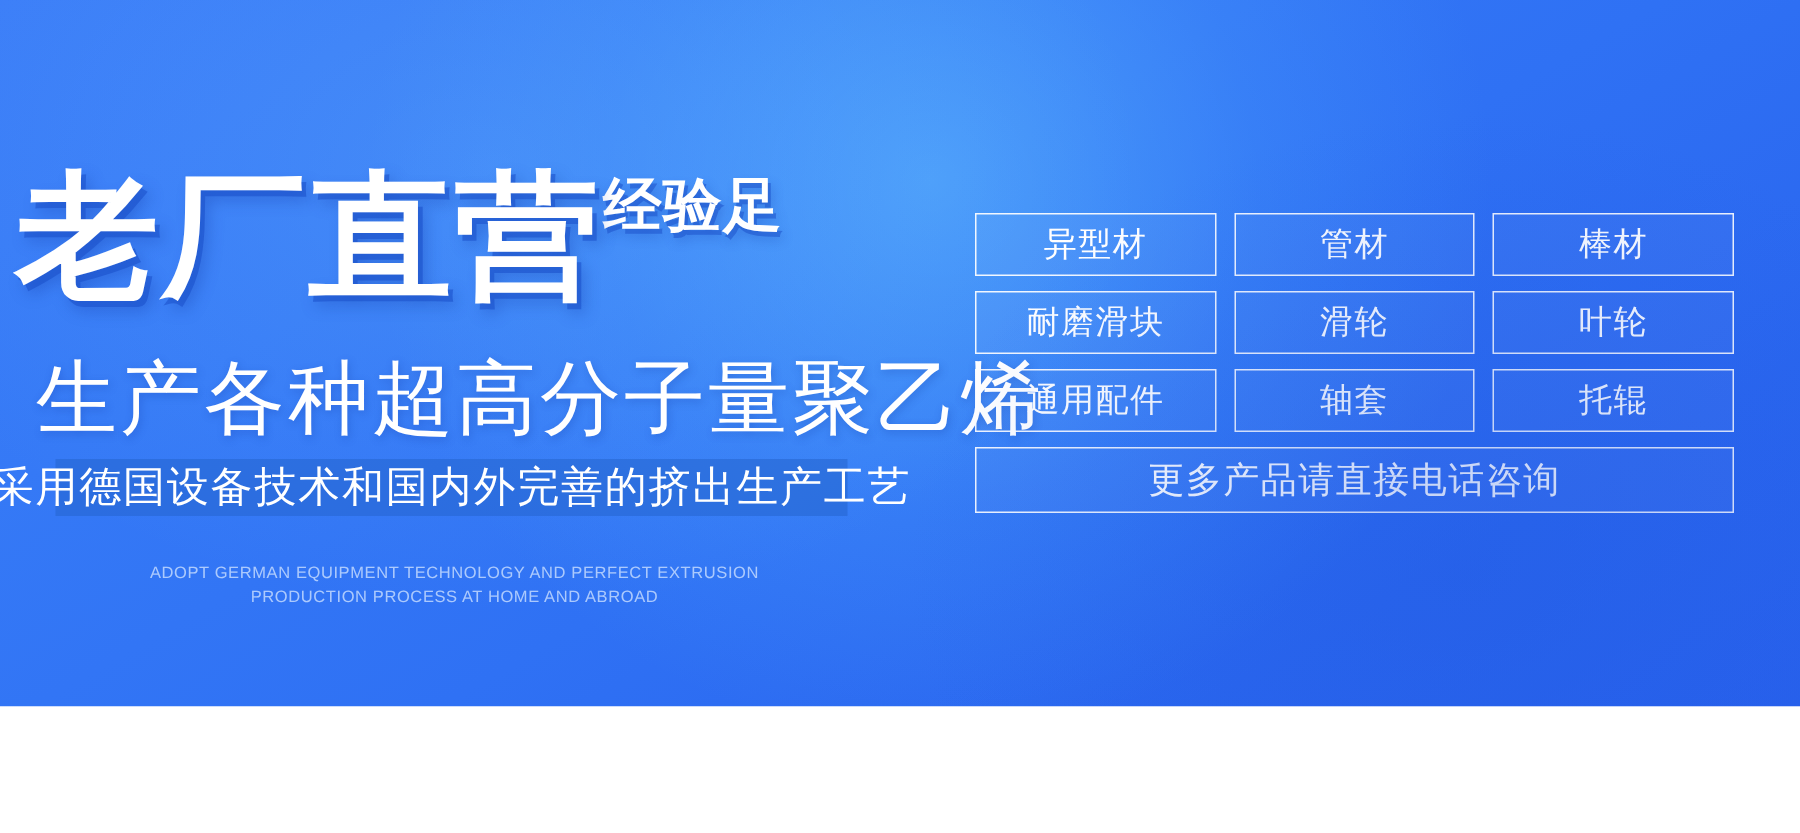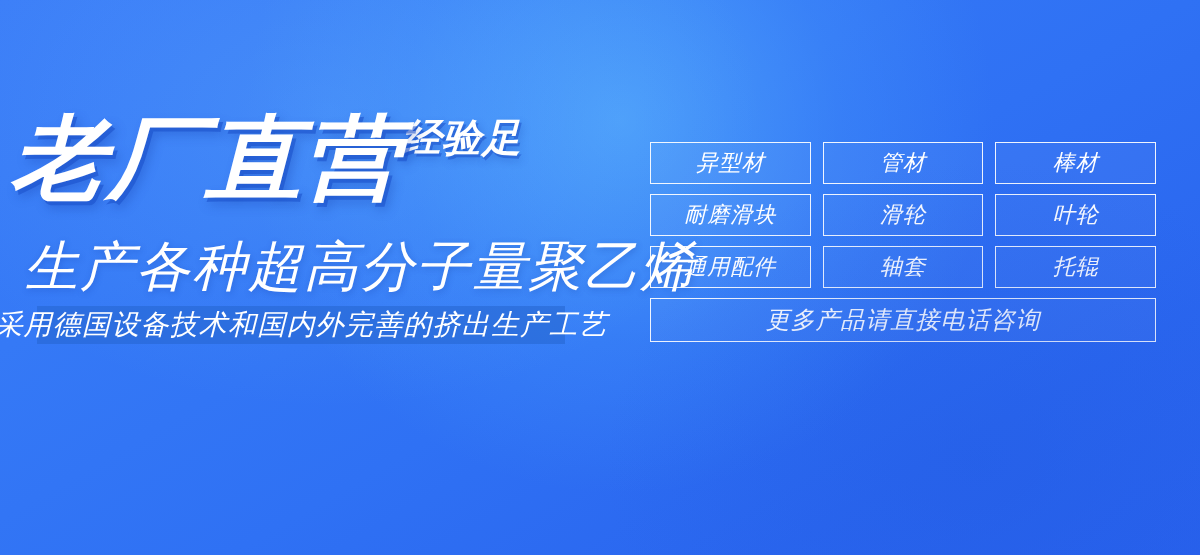--- a/index.html
+++ b/index.html
@@ -4,27 +4,26 @@
 <title>Banner</title>
 <style>
   html, body {
     margin: 0;
     padding: 0;
     background: #ffffff;
   }
   .banner {
     position: relative;
     width: 1200px;
-    height: 555px;
+    height: 471px;
     overflow: hidden;
     font-family: "Liberation Sans", "DejaVu Sans", sans-serif;
     background:
       radial-gradient(circle 520px at 620px 120px, rgba(96,190,255,0.55) 0%, rgba(80,170,255,0.22) 42%, rgba(70,150,250,0.0) 72%),
       linear-gradient(150deg, #3b7df8 0%, #3579f6 28%, #2f71f4 55%, #2a66ef 80%, #2861ed 100%);
-    font-style: italic;
   }
   
   .banner::before {
     content: "";
     position: absolute;
     left: -120px; top: -200px;
     width: 900px; height: 620px;
     background: radial-gradient(ellipse at 50% 50%, rgba(120,200,255,0.22) 0%, rgba(120,200,255,0.0) 68%);
     pointer-events: none;
   }
@@ -191,20 +190,24 @@
         <div class="badge-top">经验足</div>
       </div>
     </div>
 
     <div class="subhead">生产各种超高分子量聚乙烯</div>
 
     <div class="tagline-band">
       <span>采用德国设备技术和国内外完善的挤出生产工艺</span>
     </div>
 
+    <div class="english-lines">
+      <div>ADOPT GERMAN EQUIPMENT TECHNOLOGY AND PERFECT EXTRUSION</div>
+      <div>PRODUCTION PROCESS AT HOME AND ABROAD</div>
+    </div>
 
   </div>
 
   <div class="product-grid">
 
     <div class="grid-row">
       <div class="product-box">异型材</div>
       <div class="product-box">管材</div>
       <div class="product-box">棒材</div>
     </div>

